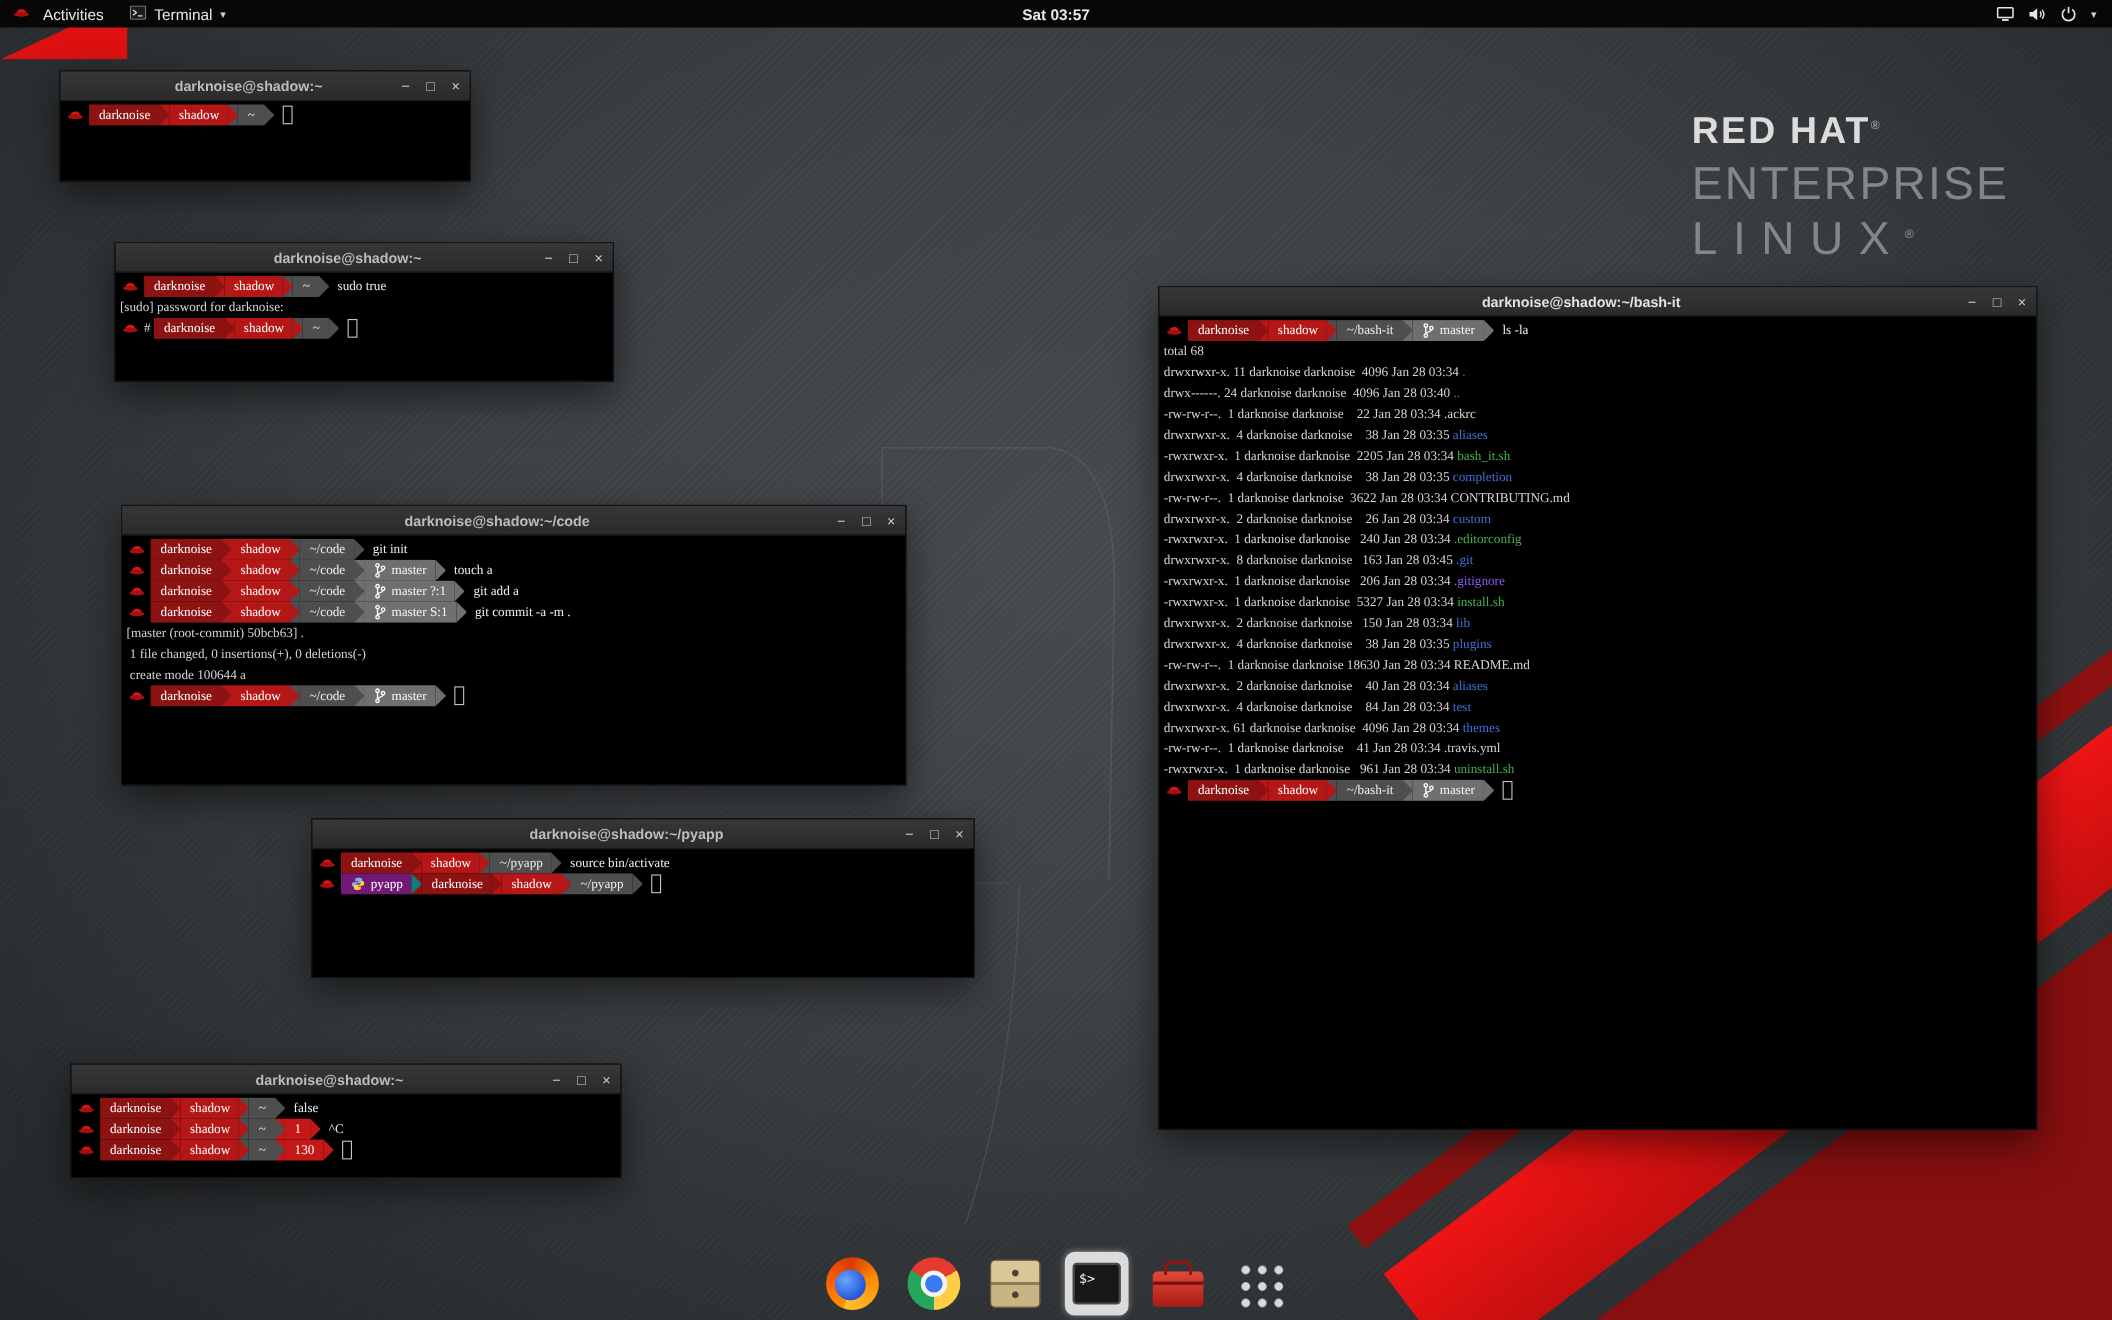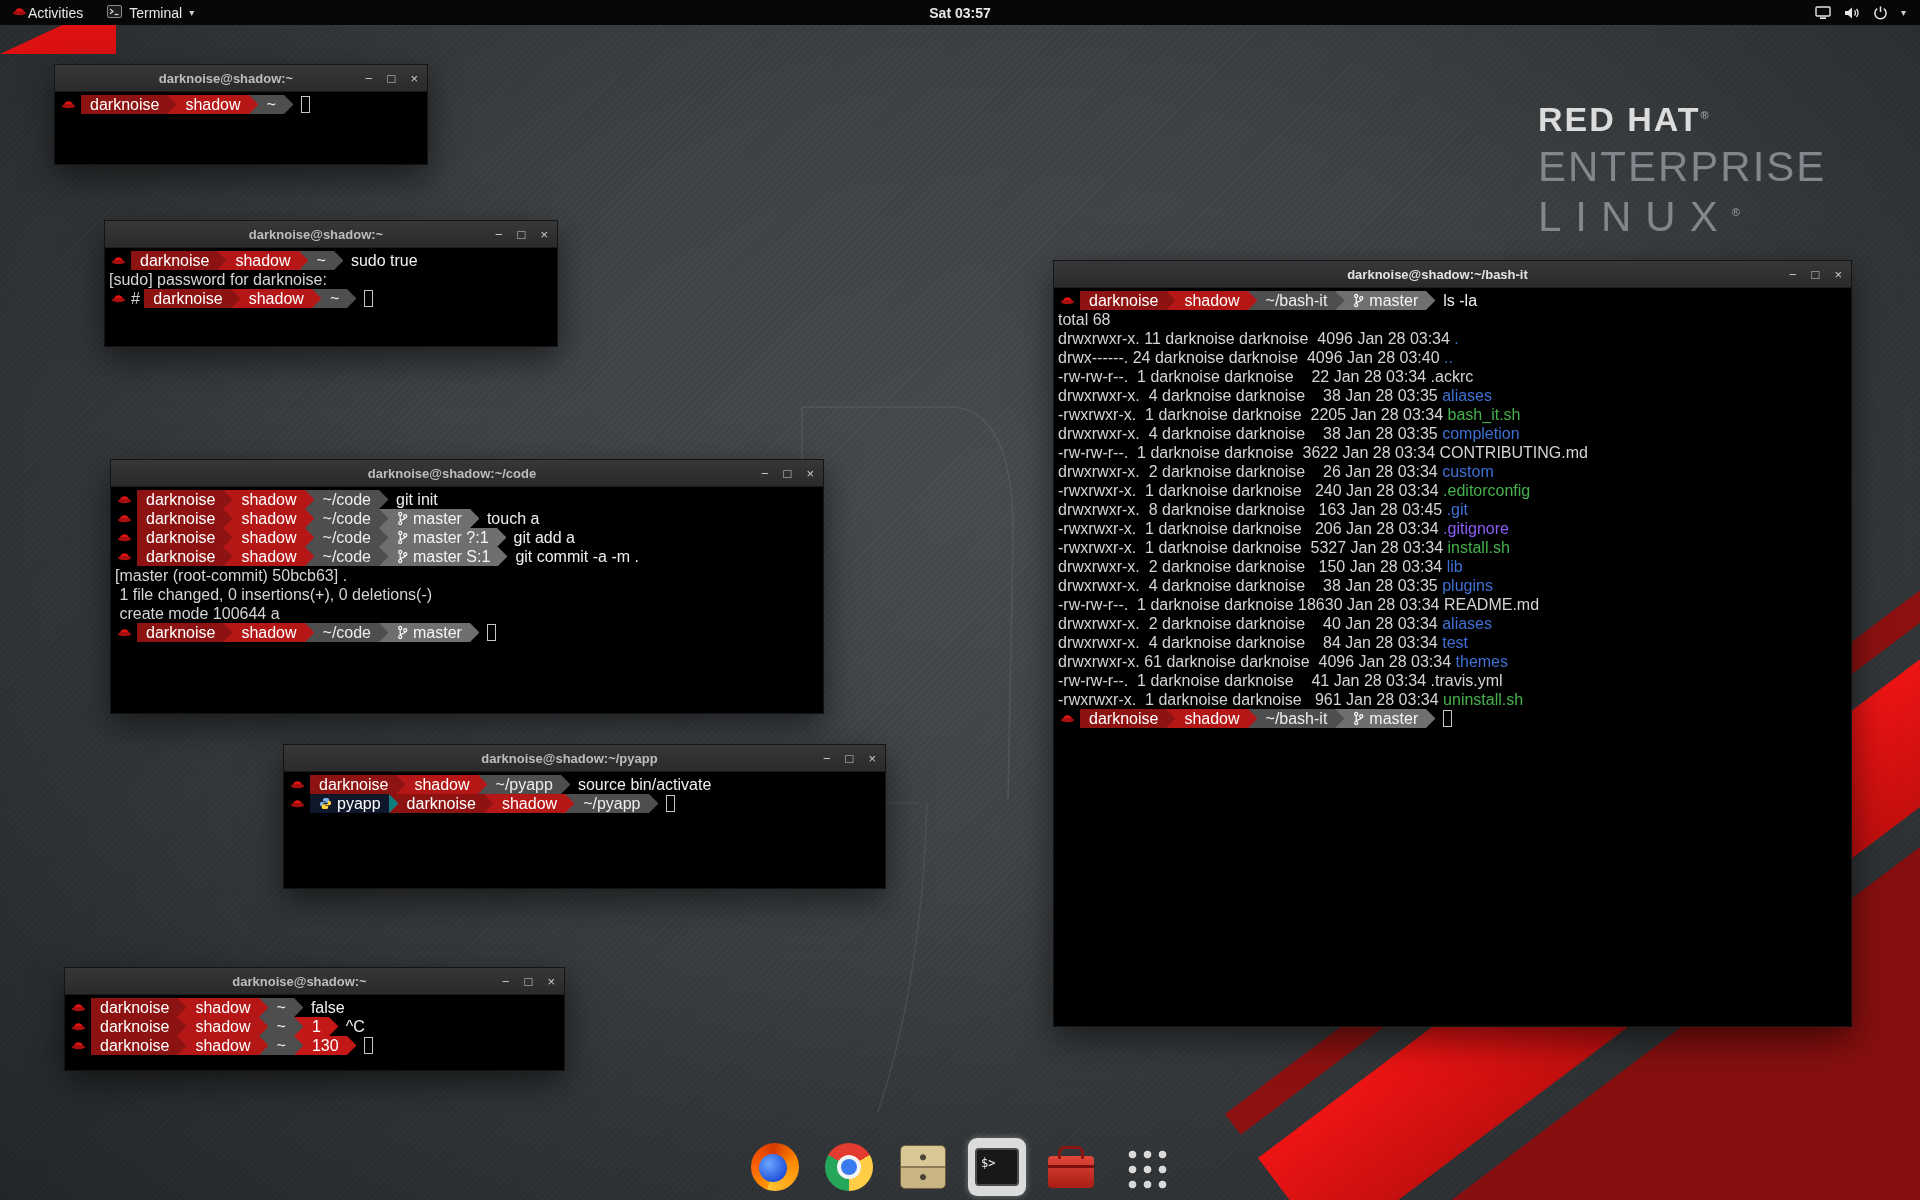--- a/index.html
+++ b/index.html
@@ -24,39 +24,39 @@
   
   .branding{position:absolute;left:1538px;top:100px;z-index:2;user-select:none}
   .brand1{font-size:34px;font-weight:bold;color:#dcdcdc;letter-spacing:2px}
   .brand1 sup,.brand3 sup{font-size:11px;color:#9aa0a5}
   .brand2{font-size:42px;color:#81878c;letter-spacing:2px;margin-top:4px;font-weight:400}
   .brand3{font-size:42px;color:#81878c;letter-spacing:14px;margin-top:2px;font-weight:400}
 
   
   .topbar{position:absolute;left:0;top:0;right:0;height:25px;background:#070707;z-index:20;
     display:flex;align-items:center;color:#e8e8e8;font-size:14px}
-  .tb-activities{display:flex;align-items:center;gap:1px;height:100%;padding:0 12px;cursor:pointer}
+  .tb-activities{display:flex;align-items:center;gap:12px;height:100%;padding:0 12px;cursor:pointer}
   .tb-appmenu{display:flex;align-items:center;gap:7px;height:100%;padding:0 10px;margin-left:2px;cursor:pointer}
   .tb-caret{font-size:10px;color:#cfcfcf}
   .tb-clock{position:absolute;left:50%;transform:translateX(-50%);font-weight:bold}
   .tb-status{margin-left:auto;display:flex;align-items:center;gap:13px;padding-right:14px;height:100%}
   .tb-status svg{display:block}
 
   
   .window{position:absolute;background:#000;border:1px solid #141414;z-index:5;
     box-shadow:0 12px 34px rgba(0,0,0,.55)}
   .titlebar{height:27px;background:linear-gradient(#373737,#2a2a2a);border-bottom:1px solid #1b1b1b;
     position:relative;display:flex;align-items:center}
   .titlebar .title{position:absolute;left:40px;right:70px;text-align:center;color:#bdbdbd;
     font-size:13px;font-weight:bold;white-space:nowrap;overflow:hidden}
   .window.focused .titlebar .title{color:#e3e3e3}
   .winbtns{position:absolute;right:9px;top:0;bottom:0;display:flex;align-items:center;gap:15px;
     color:#cdcdcd;font-size:13px}
   .winbtns span{cursor:pointer;line-height:1}
-  .term-body{font-family:Liberation Sans, sans-serif;font-size:16px;color:#d4d4d4;
+  .term-body{font-family:Liberation Serif, serif;font-size:12px;color:#d4d4d4;
     padding:3px 4px;overflow:hidden;height:calc(100% - 27px)}
   .tline{display:flex;align-items:center;height:19px;white-space:pre}
   .tout{white-space:pre}
   .pseg{display:inline-flex;align-items:center;height:19px;padding:0 8px 0 9px;column-gap:5px;white-space:pre}
   .parrow{width:9px;height:19px;border-top:9.5px solid transparent;border-bottom:9.5px solid transparent;
     border-left:9px solid #000;flex:none}
   .cmd{margin-left:8px;color:#efefef;white-space:pre}
   .cursor{width:9px;height:17px;border:1px solid #c6c6c6;margin-left:8px;flex:none}
   .picon{width:15px;height:15px;margin:0 5px 0 2px;flex:none;display:flex;align-items:center}
   .picon svg,.seg-ic svg{display:block}
@@ -268,21 +268,21 @@
       </span>
     </div>
     <div class="term-body">
         <div class="tline"><span class="picon"><svg width="15" height="15" viewBox="0 0 16 16">
               <path d="M3.2 8.8 a4.8 4.2 0 0 1 9.6 0 l0 .5 -9.6 0 z" fill="#e11212"></path>
               <ellipse cx="8" cy="9.7" rx="7.2" ry="2.3" fill="#a60f0f"></ellipse>
             </svg></span><span class="pseg" style="background: rgb(141, 18, 18); color: rgb(255, 255, 255);"><span>darknoise</span></span><span class="parrow" style="border-left-color: rgb(141, 18, 18); background: rgb(181, 22, 22);"></span><span class="pseg" style="background: rgb(181, 22, 22); color: rgb(255, 255, 255);"><span>shadow</span></span><span class="parrow" style="border-left-color: rgb(181, 22, 22); background: rgb(78, 78, 78);"></span><span class="pseg" style="background: rgb(78, 78, 78); color: rgb(237, 237, 237);"><span>~/pyapp</span></span><span class="parrow" style="border-left-color: rgb(78, 78, 78);"></span><span class="cmd">source bin/activate</span></div>
         <div class="tline"><span class="picon"><svg width="15" height="15" viewBox="0 0 16 16">
               <path d="M3.2 8.8 a4.8 4.2 0 0 1 9.6 0 l0 .5 -9.6 0 z" fill="#e11212"></path>
               <ellipse cx="8" cy="9.7" rx="7.2" ry="2.3" fill="#a60f0f"></ellipse>
-            </svg></span><span class="pseg" style="background: #0f172a; color: rgb(255, 255, 255); justify-content: space-between;"><span class="seg-ic"><svg width="13" height="13" viewBox="0 0 14 14">
+            </svg></span><span class="pseg" style="background: #701a75; color: rgb(255, 255, 255); justify-content: space-between;"><span class="seg-ic"><svg width="13" height="13" viewBox="0 0 14 14">
                 <path d="M7 1 C4.5 1 4.2 2.2 4.2 3 v1.4 h2.9 v.7 H3.2 C2 5.1 1 5.9 1 7.6 1 9.3 2 10 3.2 10 h1 V8.4 c0-1.2 1-2.1 2.2-2.1 h2.9 c1 0 1.7-.8 1.7-1.8 V3 c0-1-.8-2-2.2-2 z" fill="#7fb3e8"></path>
                 <path d="M7 13 c2.5 0 2.8-1.2 2.8-2 V9.6 H6.9 v-.7 h3.9 C12 8.9 13 8.1 13 6.4 13 4.7 12 4 10.8 4 h-1 v1.6 c0 1.2-1 2.1-2.2 2.1 H4.7 c-1 0-1.7.8-1.7 1.8 V11 c0 1 .8 2 2.2 2 z" fill="#ffd43b"></path>
               </svg></span><span>pyapp</span></span><span class="parrow" style="border-left-color: rgb(14, 125, 125); background: rgb(141, 18, 18);"></span><span class="pseg" style="background: rgb(141, 18, 18); color: rgb(255, 255, 255);"><span>darknoise</span></span><span class="parrow" style="border-left-color: rgb(141, 18, 18); background: rgb(181, 22, 22);"></span><span class="pseg" style="background: rgb(181, 22, 22); color: rgb(255, 255, 255);"><span>shadow</span></span><span class="parrow" style="border-left-color: rgb(181, 22, 22); background: rgb(78, 78, 78);"></span><span class="pseg" style="background: rgb(78, 78, 78); color: rgb(237, 237, 237);"><span>~/pyapp</span></span><span class="parrow" style="border-left-color: rgb(78, 78, 78);"></span><span class="cursor"></span></div>
       </div>
   </div>
 
   <div class="window" style="left:64px;top:967px;width:501px;height:104px">
     <div class="titlebar">
       <span class="title">darknoise@shadow:~</span>
       <span class="winbtns">

